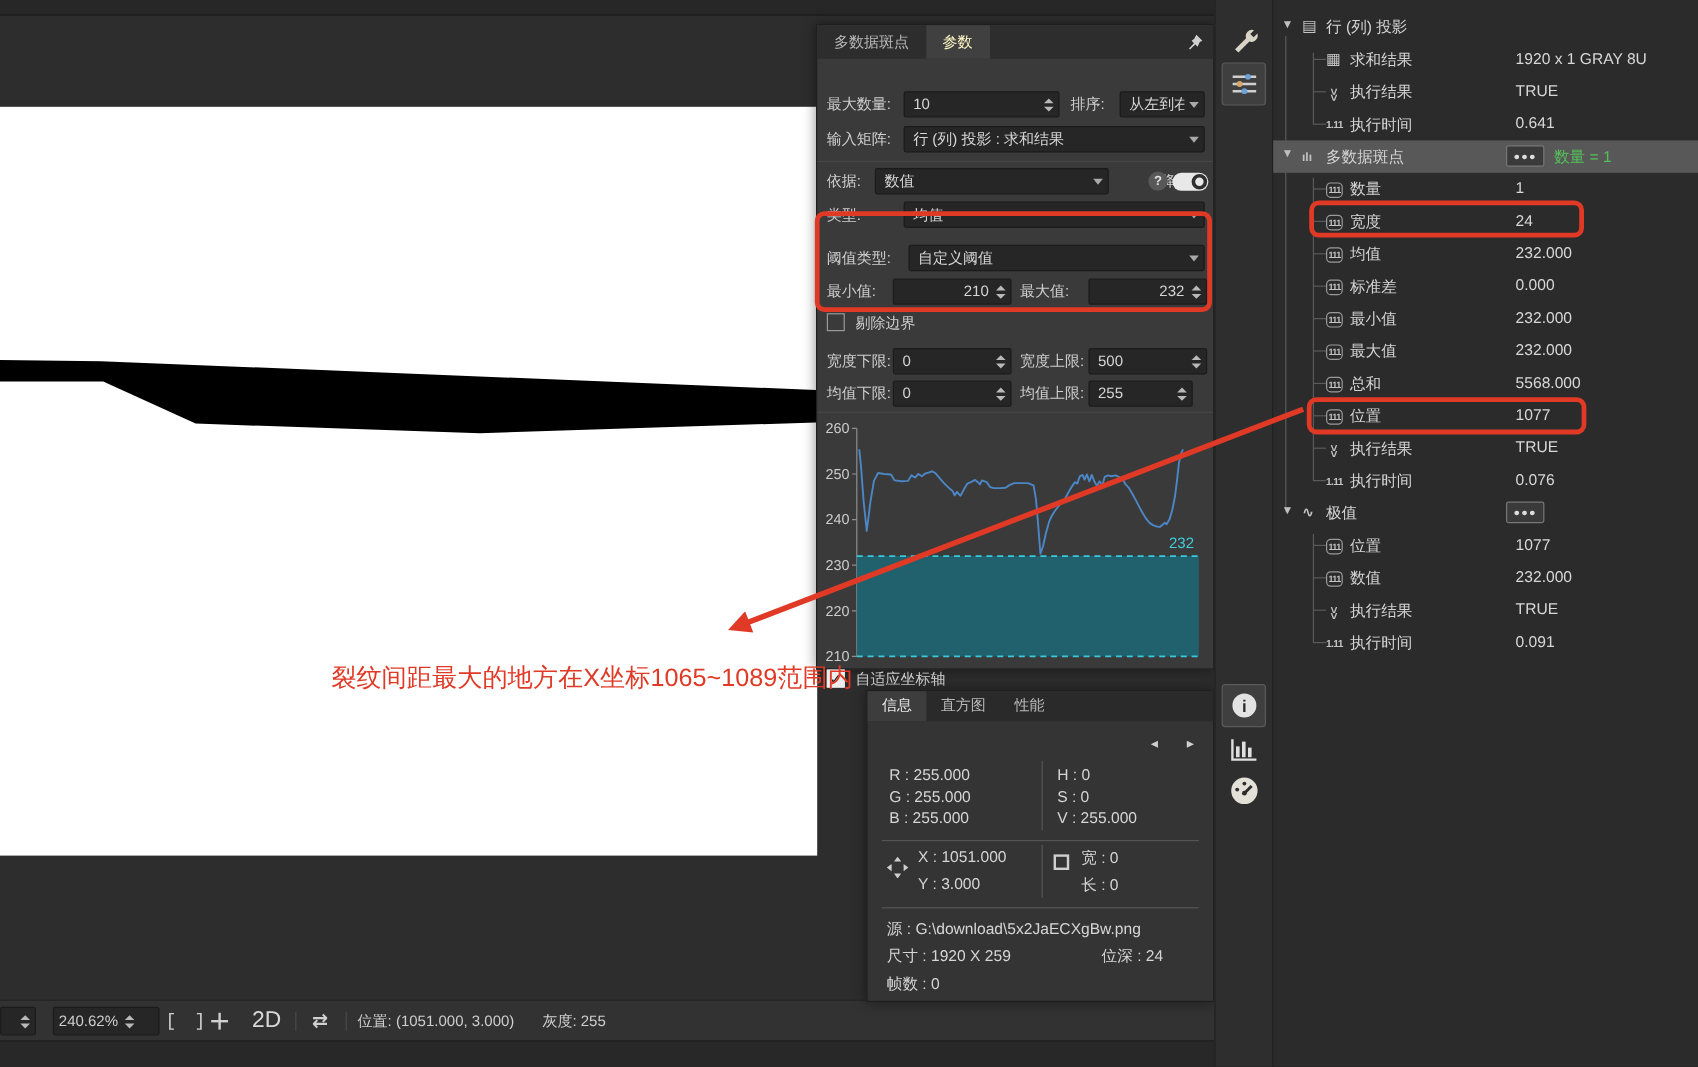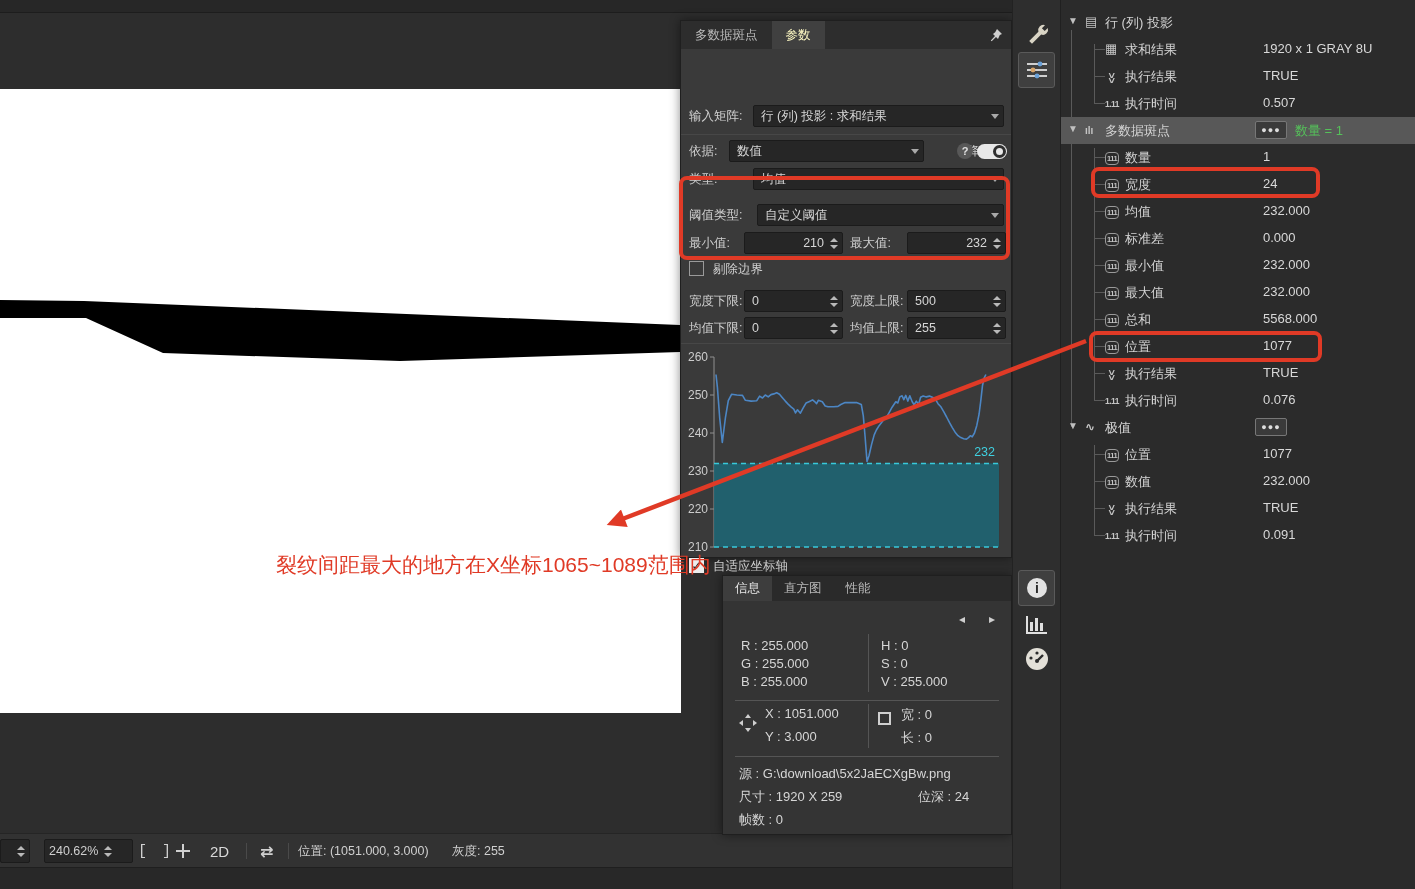--- a/index.html
+++ b/index.html
@@ -16,21 +16,21 @@
   .sb-box{background:#262626;border:1px solid #1b1b1b;border-radius:2px;padding:0 4px;}
   .spin{display:inline-flex;flex-direction:column;justify-content:center;gap:3px;margin-left:6px;}
   .spin i{display:block;width:0;height:0;border-left:4px solid transparent;border-right:4px solid transparent;}
   .spin .up{border-bottom:4px solid #b9b9b9;}
   .spin .dn{border-top:4px solid #b9b9b9;}
   .sb-div{position:absolute;top:9px;width:1px;height:16px;background:#4a4a4a;}
   .fit-icon{font-family:"Liberation Mono","DejaVu Sans Mono",monospace;font-size:15px;letter-spacing:3px;color:#d0d0d0;}
   .cross-icon{position:relative;width:16px;height:16px;}
   .cross-icon::before{content:"";position:absolute;left:1px;top:7px;width:14px;height:2px;background:#d0d0d0;}
   .cross-icon::after{content:"";position:absolute;left:7px;top:1px;width:2px;height:14px;background:#d0d0d0;}
-  .mode-2d{font-size:15px;color:#d8d8d8;}
+  .mode-2d{font-size:19px;color:#d8d8d8;}
   .loop-icon{font-size:16px;font-weight:bold;color:#d0d0d0;}
 
   
   .param-panel{position:absolute;left:680px;top:20px;width:332px;height:538px;background:#3a3a3a;border:1px solid #1f1f1f;box-shadow:0 0 10px rgba(0,0,0,.45);}
   .ptabs{position:absolute;left:0;top:0;width:100%;height:28px;background:#2d2d2d;display:flex;align-items:stretch;}
   .ptab{padding:0 14px;display:flex;align-items:center;color:#b9b9b9;font-size:12.5px;cursor:default;}
   .ptab.active{background:#404040;color:#fef9c3;}
   .pin{position:absolute;right:8px;top:7px;}
   .prow{position:absolute;left:8px;right:8px;height:22px;}
   .plabel{position:absolute;top:3px;color:#cfcfcf;font-size:12.5px;white-space:nowrap;}
@@ -144,20 +144,35 @@
     <div class="ptabs">
       <span class="ptab">多数据斑点</span>
       <span class="ptab active">参数</span>
     </div>
     <span class="pin">
       <svg width="14" height="14">
           <path d="M8 1l5 5-2.2 1L9 11 7 9l-4.3 4.3-.9-.9L6 8 4 6l2.2-1.8z" fill="#cfcfcf"></path>
         </svg>
     </span>
 
+    <div class="prow" style="top:55px;">
+      <span class="plabel" style="left:0;">最大数量:</span>
+      <span class="pinput" style="left:64px;width:130px;">
+          <span class="v">10</span>
+          <span class="spin">
+            <i class="up"></i>
+            <i class="dn"></i>
+          </span>
+        </span>
+      <span class="plabel" style="left:203px;">排序:</span>
+      <span class="pselect" style="left:244px;width:71px;">
+          <span class="v">从左到右</span>
+          <span class="caret"></span>
+        </span>
+    </div>
 
     <div class="prow" style="top:84px;">
       <span class="plabel" style="left:0;">输入矩阵:</span>
       <span class="pselect" style="left:64px;width:251px;">
           <span class="v">行 (列) 投影 : 求和结果</span>
           <span class="caret"></span>
         </span>
     </div>
 
     <div class="psep" style="top:113px;"></div>
@@ -237,21 +252,21 @@
     <div class="prow" style="top:296px;">
       <span class="plabel" style="left:0;">均值下限:</span>
       <span class="pinput" style="left:55px;width:99px;">
           <span class="v">0</span>
           <span class="spin">
             <i class="up"></i>
             <i class="dn"></i>
           </span>
         </span>
       <span class="plabel" style="left:161px;">均值上限:</span>
-      <span class="pinput" style="left:218px;width:99px;">
+      <span class="pinput" style="left:218px;width:87px;">
           <span class="v">255</span>
           <span class="spin">
             <i class="up"></i>
             <i class="dn"></i>
           </span>
         </span>
     </div>
 
     <div class="psep" style="top:322px;"></div>
 
@@ -390,21 +405,21 @@
           <span class="tvalue">1920 x 1 GRAY 8U</span>
         </div>
         <div class="trow child">
           <span class="ticon i-check"></span>
           <span class="tlabel">执行结果</span>
           <span class="tvalue">TRUE</span>
         </div>
         <div class="trow child">
           <span class="ticon i-time"></span>
           <span class="tlabel">执行时间</span>
-          <span class="tvalue">0.507</span>
+          <span class="tvalue">0.641</span>
         </div>
         <div class="trow group selected">
           <span class="exp">▼</span>
           <span class="ticon i-blob"></span>
           <span class="tlabel">多数据斑点</span>
           <span class="more">●●●</span>
           <span class="badge">数量 = 1</span>
         </div>
         <div class="trow child">
           <span class="ticon i-stat"></span>

